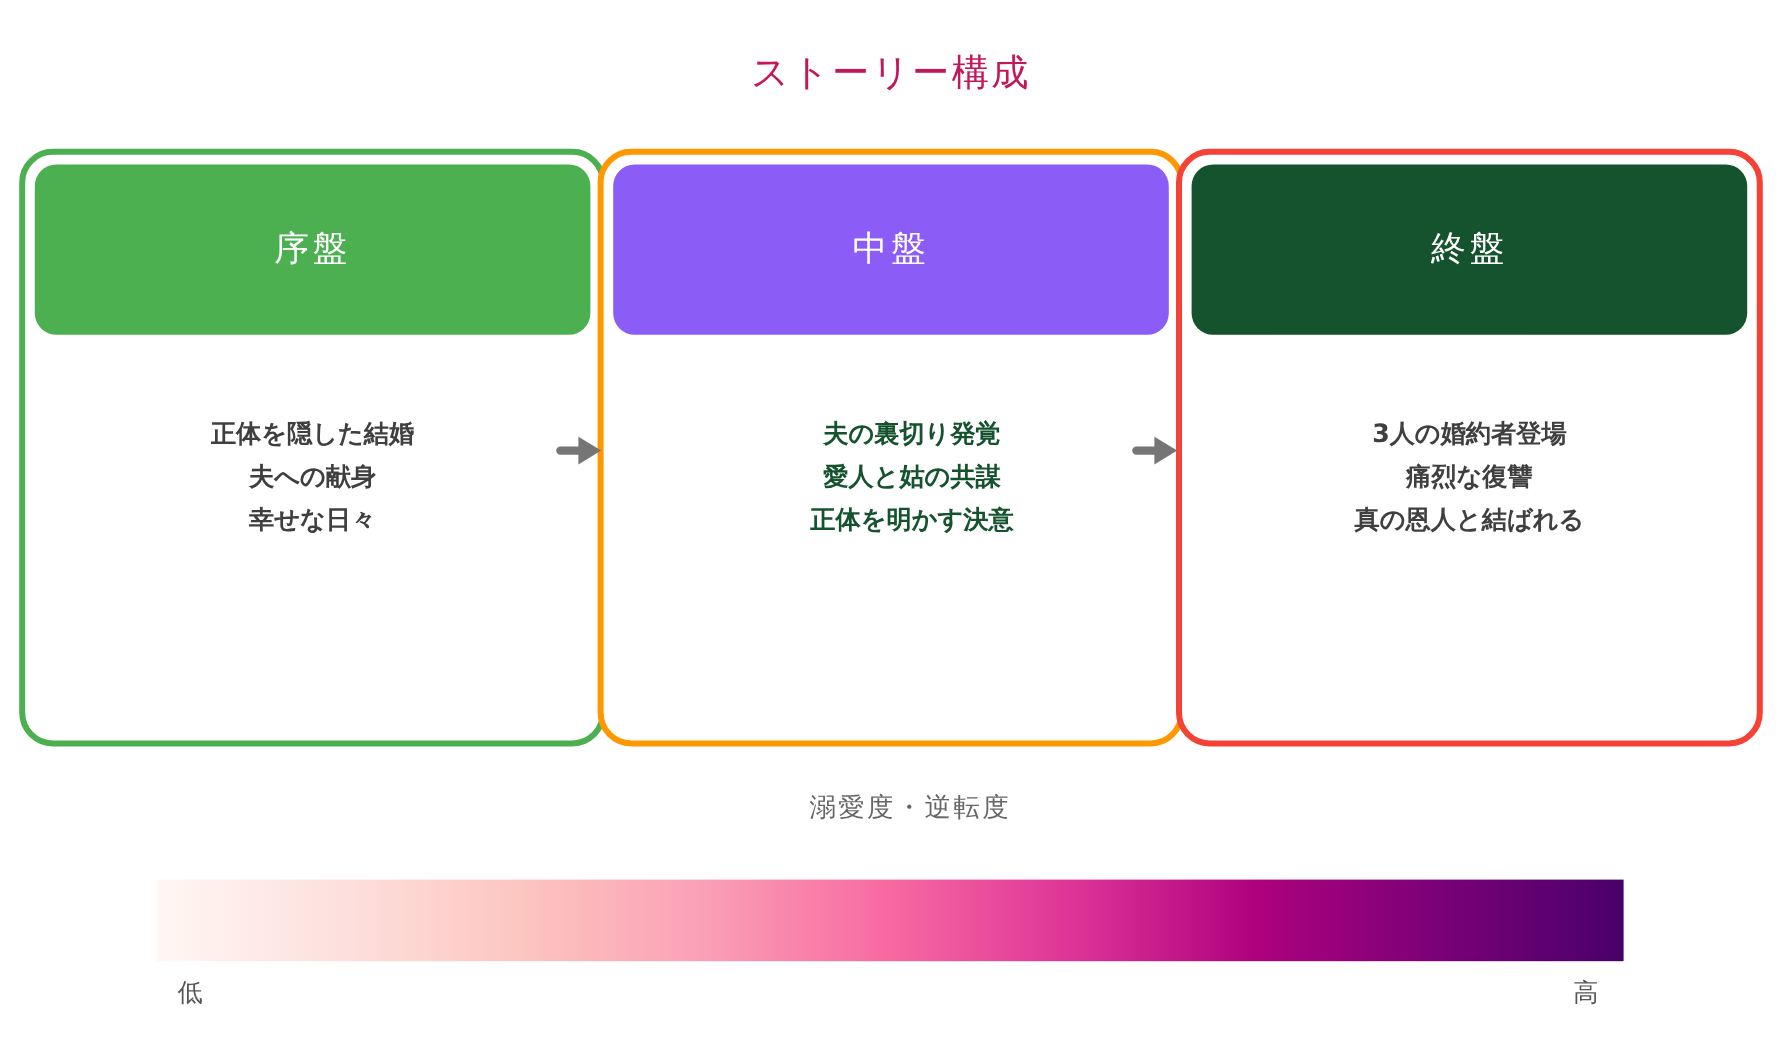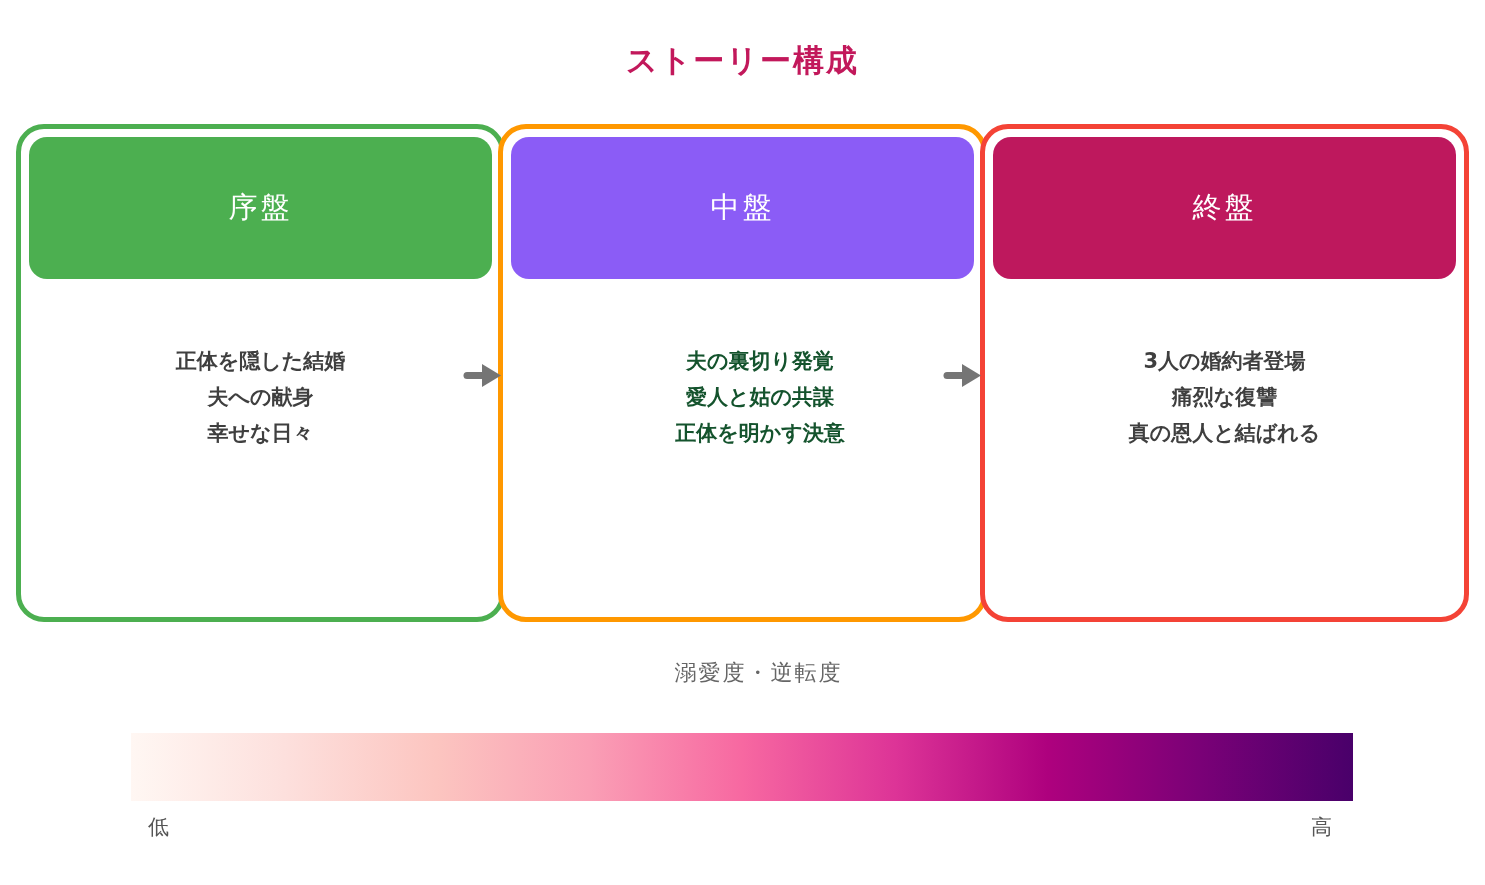--- a/index.html
+++ b/index.html
@@ -10,21 +10,21 @@
     background: #ffffff;
     overflow: hidden;
     font-family: "DejaVu Sans", "Liberation Sans", sans-serif;
   }
   .title {
     position: absolute;
     top: 40px; left: 0; right: 0;
     margin: 0;
     text-align: center;
     font-size: 31px;
-    font-weight: 700;
+    font-weight: 400;
     letter-spacing: 2px;
   }
   .panels {
     position: absolute;
     top: 124px; left: 16px; right: 16px; height: 498px;
     display: flex;
   }
   .panel {
     flex: 1 1 0;
     box-sizing: border-box;
@@ -111,21 +111,21 @@
     <section class="panel" style="border-color: rgb(255, 152, 0);">
       <div class="panel-header" style="background: #8b5cf6;">中盤</div>
       <div class="panel-body" style="color: #14532d; margin-left: 35px;">
         <div>夫の裏切り発覚</div>
         <div>愛人と姑の共謀</div>
         <div>正体を明かす決意</div>
       </div>
     </section>
 
     <section class="panel" style="border-color: rgb(244, 67, 54);">
-      <div class="panel-header" style="background: #be185d;">終盤</div>
+      <div class="panel-header" style="background: #14532d;">終盤</div>
       <div class="panel-body" style="color: rgb(63, 63, 63);">
         <div>3人の婚約者登場</div>
         <div>痛烈な復讐</div>
         <div>真の恩人と結ばれる</div>
       </div>
     </section>
 
   </div>
 
   <svg class="arrow arrow-1" viewBox="0 0 40 27" style="color: rgb(117, 117, 117);">

